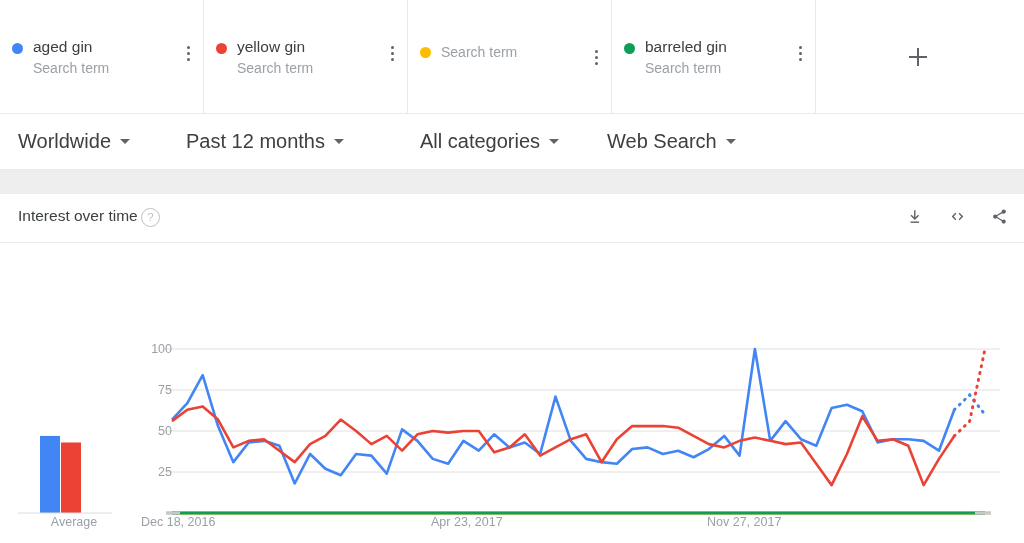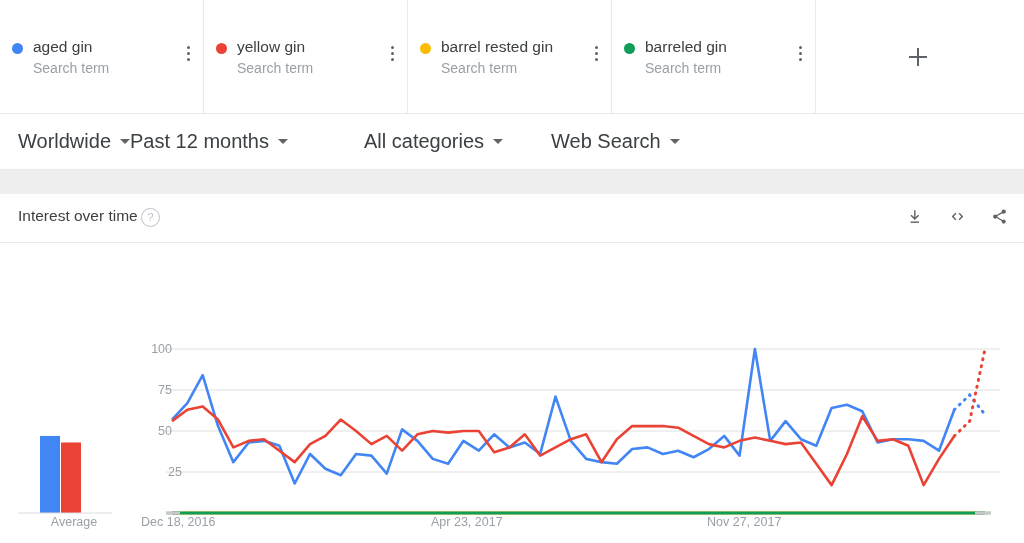--- a/index.html
+++ b/index.html
@@ -132,21 +132,21 @@
   }
   .filter {
     display: flex;
     align-items: center;
     font-size: 20px;
     color: #3c4043;
     cursor: pointer;
     white-space: nowrap;
   }
   .f1 { margin-left: 18px; }
-  .f2 { }
+  .f2 { margin-left: 56px; }
   .f3 { margin-left: 76px; }
   .f4 { margin-left: 48px; }
   .caret {
     width: 0; height: 0;
     margin-left: 9px;
     border-left: 5px solid transparent;
     border-right: 5px solid transparent;
     border-top: 5px solid #5f6368;
   }
 
@@ -273,21 +273,20 @@
             <i></i>
             <i></i>
           </span>
       </div>
     </div>
 
     <div class="term-card">
       <div class="term-inner">
         <span class="dot" style="background:#FBBC04"></span>
         <span class="term-texts">
-          <div class="term-title">barrel rested gin</div>
           <div class="term-sub">Search term</div>
         </span>
         <span class="kebab">
             <i></i>
             <i></i>
             <i></i>
           </span>
       </div>
     </div>
 
@@ -386,21 +385,21 @@
             <line x1="975" x2="991" y1="270" y2="270" stroke="#c8c8c8" stroke-width="3"></line>
             <polyline points="172,270 187.33962264150944,270 202.67924528301887,270 218.0188679245283,270 233.35849056603774,270 248.69811320754718,270 264.0377358490566,270 279.37735849056605,270 294.7169811320755,270 310.0566037735849,270 325.39622641509436,270 340.7358490566038,270 356.07547169811323,270 371.41509433962267,270 386.7547169811321,270 402.09433962264154,270 417.433962264151,270 432.77358490566036,270 448.1132075471698,270 463.45283018867923,270 478.79245283018867,270 494.1320754716981,270 509.47169811320754,270 524.8113207547169,270 540.1509433962265,270 555.4905660377358,270 570.8301886792453,270 586.1698113207547,270 601.5094339622642,270 616.8490566037735,270 632.1886792452831,270 647.5283018867924,270 662.867924528302,270 678.2075471698113,270 693.5471698113207,270 708.8867924528302,270 724.2264150943396,270 739.566037735849,270 754.9056603773585,270 770.2452830188679,270 785.5849056603773,270 800.9245283018868,270 816.2641509433962,270 831.6037735849056,270 846.9433962264151,270 862.2830188679245,270 877.622641509434,270 892.9622641509434,270 908.3018867924528,270 923.6415094339623,270 938.9811320754717,270 954.3207547169811,270 969.6603773584906,270 985,270" fill="none" stroke="#0F9D58" stroke-width="3" stroke-linejoin="round" stroke-linecap="butt"></polyline>
             <line x1="166" x2="180" y1="270" y2="270" stroke="#c8c8c8" stroke-width="3"></line>
             <line x1="975" x2="991" y1="270" y2="270" stroke="#c8c8c8" stroke-width="3"></line>
           </g>
       </svg>
 
       <div class="axis-label ylab" style="left:142px; top:99px;">100</div>
       <div class="axis-label ylab" style="left:142px; top:140px;">75</div>
       <div class="axis-label ylab" style="left:142px; top:181px;">50</div>
-      <div class="axis-label ylab" style="left:152px; top:222px;">25</div>
+      <div class="axis-label ylab" style="left:142px; top:222px;">25</div>
 
       <div class="axis-label" style="left:141px; top:272px;">Dec 18, 2016</div>
       <div class="axis-label" style="left:431px; top:272px;">Apr 23, 2017</div>
       <div class="axis-label" style="left:707px; top:272px;">Nov 27, 2017</div>
     </div>
 
   </div>
 </div>
 
 </body></html>

